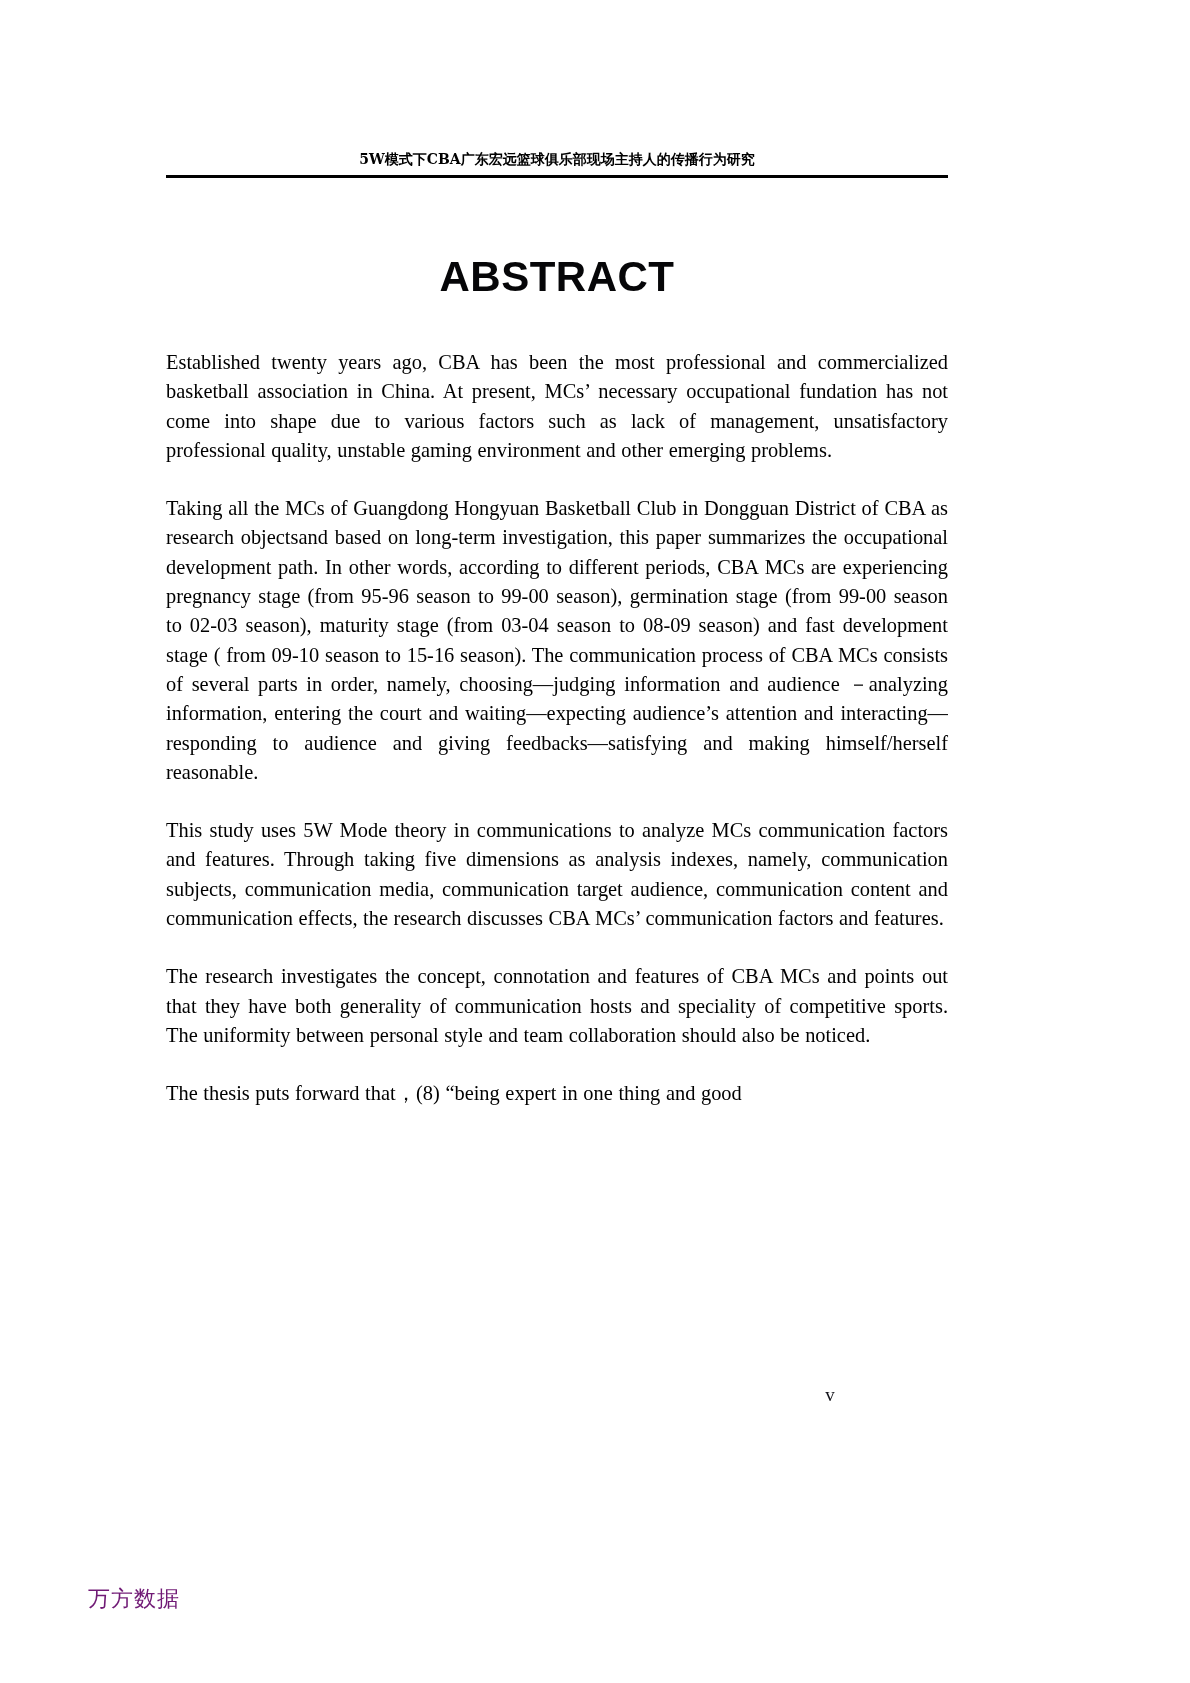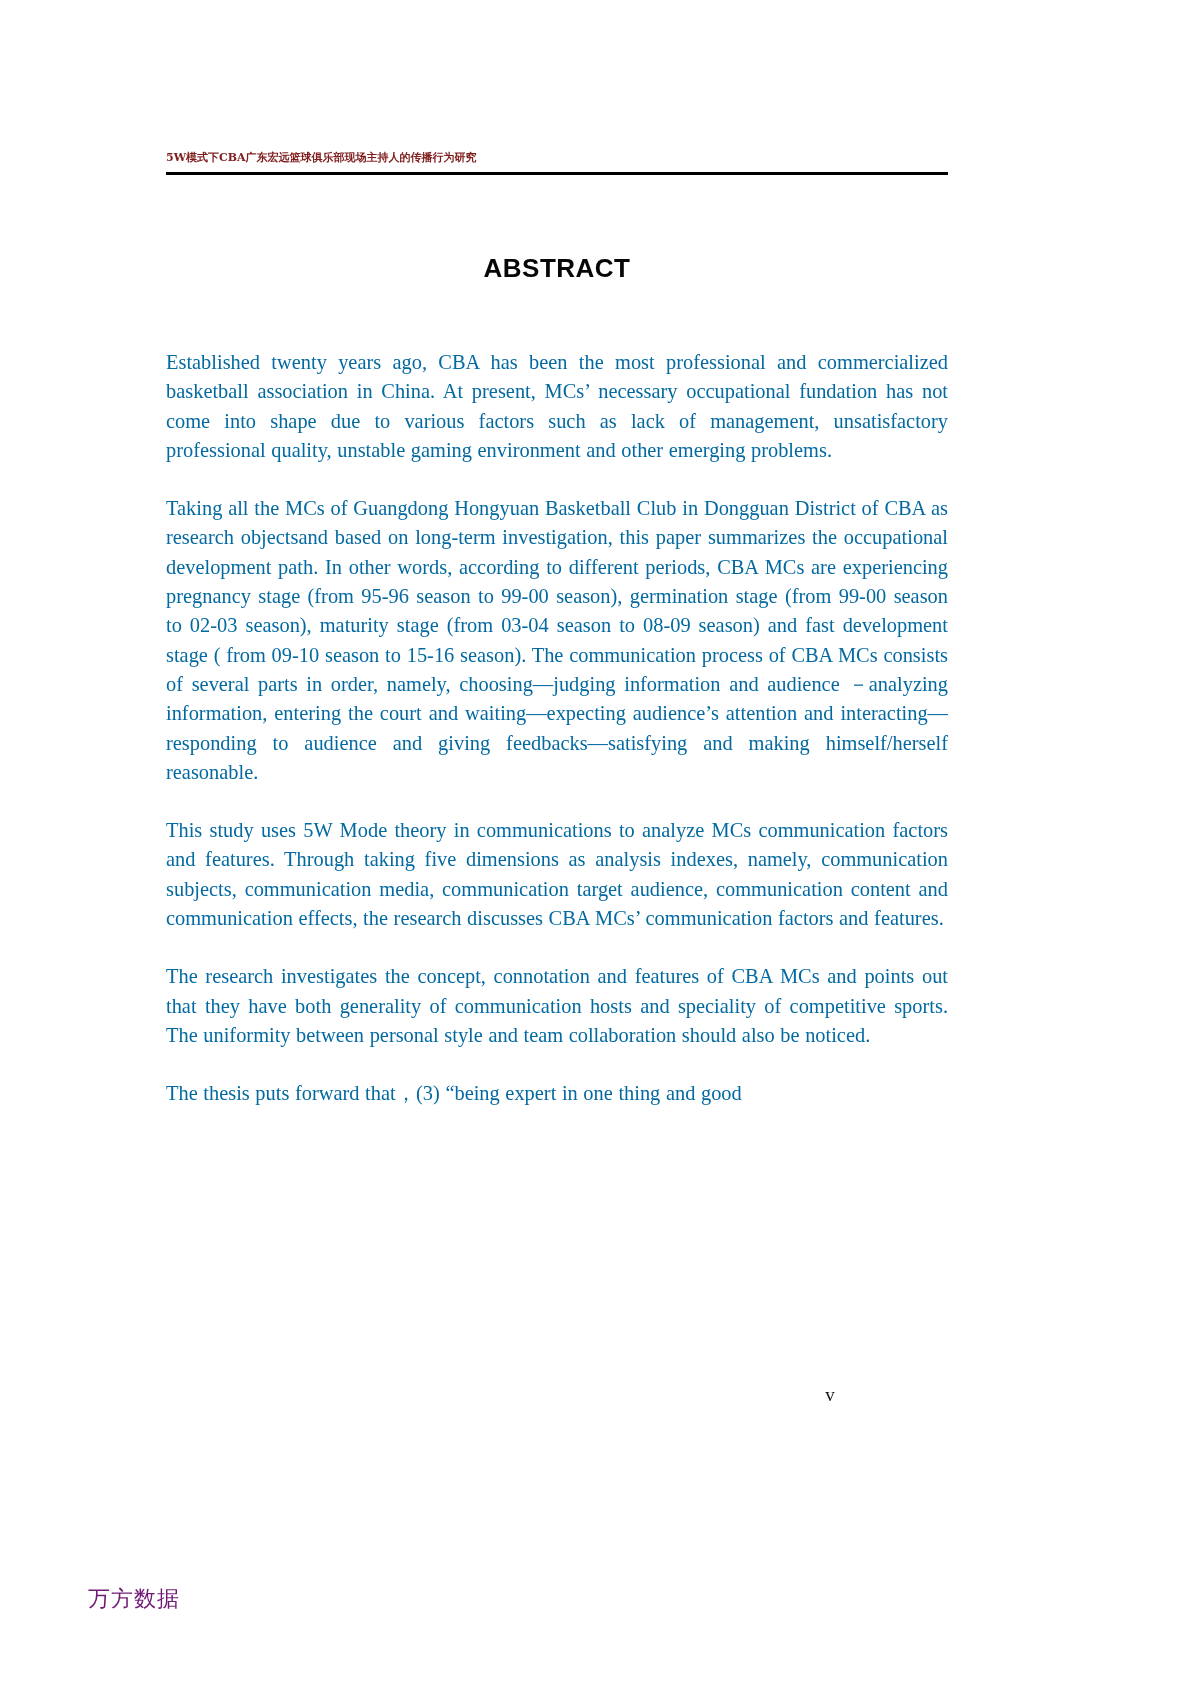--- a/index.html
+++ b/index.html
@@ -25,24 +25,24 @@
   }
 
   
   .header-zone {
     position: absolute;
     left: 166px;
     top: 152px;
     width: 782px;
   }
   .header-title {
-    text-align: left;
-    font-size: 11px;
+    text-align: center;
+    font-size: 14px;
     letter-spacing: 0px;
-    color: #7f1d1d;
+    color: #000000;
     font-family: "DejaVu Serif", "Liberation Serif", serif;
     font-weight: 600;
     line-height: 1.1;
     white-space: nowrap;
   }
   .header-rule {
     margin-top: 8px;
     border: 0;
     border-top: 3px solid #000;
     width: 100%;
@@ -51,39 +51,39 @@
 
   
   .abstract-heading {
     position: absolute;
     left: 166px;
     top: 253px;
     width: 782px;
     text-align: center;
     font-family: "Liberation Sans", "DejaVu Sans", sans-serif;
     font-weight: bold;
-    font-size: 26px;
+    font-size: 42px;
     letter-spacing: 0.5px;
     color: #060608;
   }
 
   
   .body-zone {
     position: absolute;
     left: 166px;
     top: 348px;
     width: 782px;
   }
   .para {
     text-align: justify;
     text-align-last: left;
     font-size: 20.4px;
     line-height: 29.3px;
     margin: 0 0 29px 0;
-    color: #0369a1;
+    color: #000000;
     font-family: "Liberation Serif", "DejaVu Serif", serif;
     word-spacing: 0.5px;
   }
   .para.last {
     margin-bottom: 0;
   }
 
   
   .page-number {
     position: absolute;
@@ -121,21 +121,21 @@
     <hr class="header-rule">
   </div>
 
   <div class="abstract-heading">ABSTRACT</div>
 
   <div class="body-zone">
     <p class="para">Established twenty years ago, CBA has been the most professional and commercialized basketball association in China. At present, MCs’ necessary occupational fundation has not come into shape due to various factors such as lack of management, unsatisfactory professional quality, unstable gaming environment and other emerging problems.</p>
     <p class="para">Taking all the MCs of Guangdong Hongyuan Basketball Club in Dongguan District of CBA as research objectsand based on long-term investigation, this paper summarizes the occupational development path. In other words, according to different periods, CBA MCs are experiencing pregnancy stage (from 95-96 season to 99-00 season), germination stage (from 99-00 season to 02-03 season), maturity stage (from 03-04 season to 08-09 season) and fast development stage ( from 09-10 season to 15-16 season). The communication process of CBA MCs consists of several parts in order, namely, choosing—judging information and audience －analyzing information, entering the court and waiting—expecting audience’s attention and interacting—responding to audience and giving feedbacks—satisfying and making himself/herself reasonable.</p>
     <p class="para">This study uses 5W Mode theory in communications to analyze MCs communication factors and features. Through taking five dimensions as analysis indexes, namely, communication subjects, communication media, communication target audience, communication content and communication effects, the research discusses CBA MCs’ communication factors and features.</p>
     <p class="para">The research investigates the concept, connotation and features of CBA MCs and points out that they have both generality of communication hosts and speciality of competitive sports. The uniformity between personal style and team collaboration should also be noticed.</p>
-    <p class="para last">The thesis puts forward that，(3) “being expert in one thing and good</p>
+    <p class="para last">The thesis puts forward that，(8) “being expert in one thing and good</p>
   </div>
 
   <div class="page-number">
     <span class="pn-inner">v</span>
   </div>
 
   <div class="watermark">万方数据</div>
 
 </div>
 

